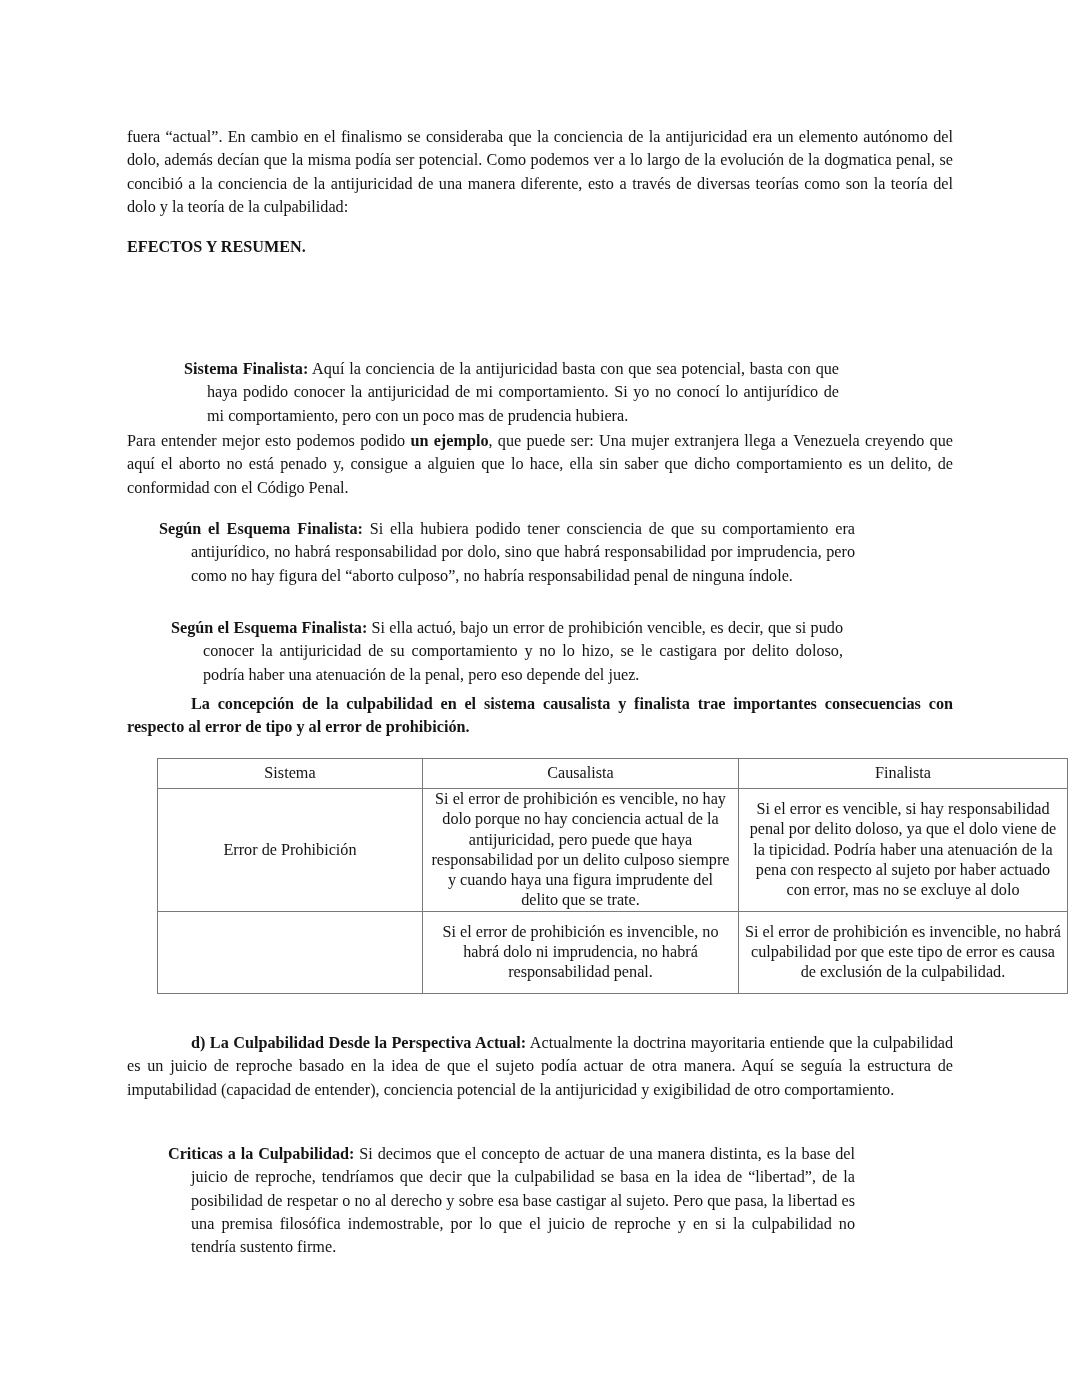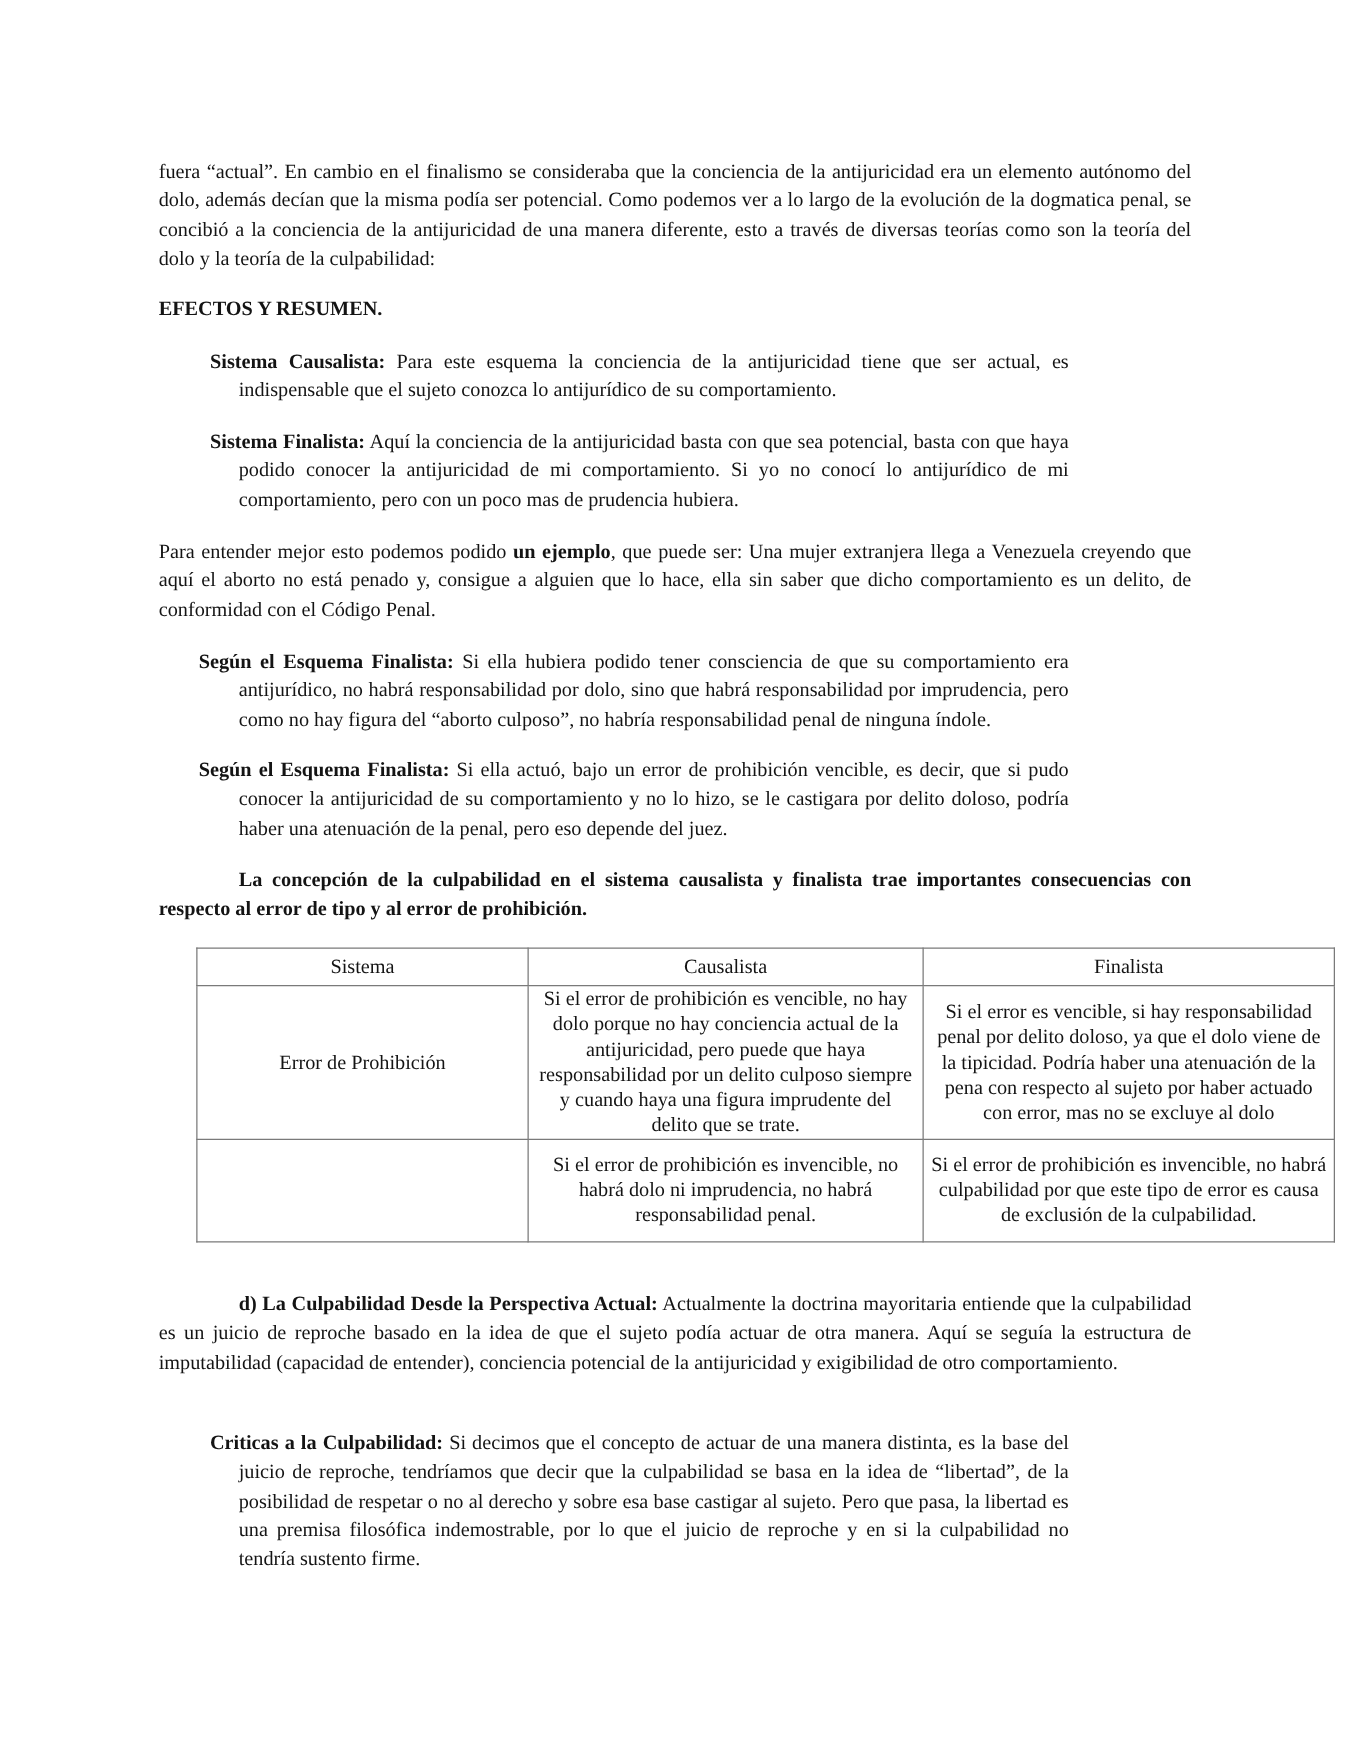--- a/index.html
+++ b/index.html
@@ -42,29 +42,28 @@
   </style>
 </head>
 <body>
 
 <div class="page">
 
   <p class="block body-para" style="top:126px; margin:0;">fuera “actual”. En cambio en el finalismo se consideraba que la conciencia de la antijuricidad era un elemento autónomo del dolo, además decían que la misma podía ser potencial. Como podemos ver a lo largo de la evolución de la dogmatica penal, se concibió a la conciencia de la antijuricidad de una manera diferente, esto a través de diversas teorías como son la teoría del dolo y la teoría de la culpabilidad:</p>
 
   <p class="block heading" style="top:236px; margin:0;">EFECTOS Y RESUMEN.</p>
 
-  <p class="block hang" style="top:278px; margin:0;"><b>Sistema Causalista:</b><span> Para este esquema la conciencia de la antijuricidad tiene que ser actual, es indispensable que el sujeto conozca lo antijurídico de su comportamiento.</span></p>
 
-  <p class="block hang" style="top:342px; margin:0;"><b>Sistema Finalista:</b><span> Aquí la conciencia de la antijuricidad basta con que sea potencial, basta con que haya podido conocer la antijuricidad de mi comportamiento. Si yo no conocí lo antijurídico de mi comportamiento, pero con un poco mas de prudencia hubiera.</span></p>
+  <p class="block hang" style="top:342px; margin:16px;"><b>Sistema Finalista:</b><span> Aquí la conciencia de la antijuricidad basta con que sea potencial, basta con que haya podido conocer la antijuricidad de mi comportamiento. Si yo no conocí lo antijurídico de mi comportamiento, pero con un poco mas de prudencia hubiera.</span></p>
 
   <p class="block body-para" style="top:430px; margin:0;"><span>Para entender mejor esto podemos podido </span><b>un ejemplo</b><span>, que puede ser: Una mujer extranjera llega a Venezuela creyendo que aquí el aborto no está penado y, consigue a alguien que lo hace, ella sin saber que dicho comportamiento es un delito, de conformidad con el Código Penal.</span></p>
 
   <p class="block hang2" style="top:518px; margin:0;"><b>Según el Esquema Finalista:</b><span> Si ella hubiera podido tener consciencia de que su comportamiento era antijurídico, no habrá responsabilidad por dolo, sino que habrá responsabilidad por imprudencia, pero como no hay figura del “aborto culposo”, no habría responsabilidad penal de ninguna índole.</span></p>
 
-  <p class="block hang2" style="top:605px; margin:0;"><b>Según el Esquema Finalista:</b><span> Si ella actuó, bajo un error de prohibición vencible, es decir, que si pudo conocer la antijuricidad de su comportamiento y no lo hizo, se le castigara por delito doloso, podría haber una atenuación de la penal, pero eso depende del juez.</span></p>
+  <p class="block hang2" style="top:605px; margin:12px;"><b>Según el Esquema Finalista:</b><span> Si ella actuó, bajo un error de prohibición vencible, es decir, que si pudo conocer la antijuricidad de su comportamiento y no lo hizo, se le castigara por delito doloso, podría haber una atenuación de la penal, pero eso depende del juez.</span></p>
 
   <p class="block body-para indent-first" style="top:693px; margin:0;font-weight:bold;">La concepción de la culpabilidad en el sistema causalista y finalista trae importantes consecuencias con respecto al error de tipo y al error de prohibición.</p>
 
   <table class="cmp">
     <colgroup>
       <col style="width:265px">
       <col style="width:316px">
       <col style="width:329px">
     </colgroup>
     <tbody>

